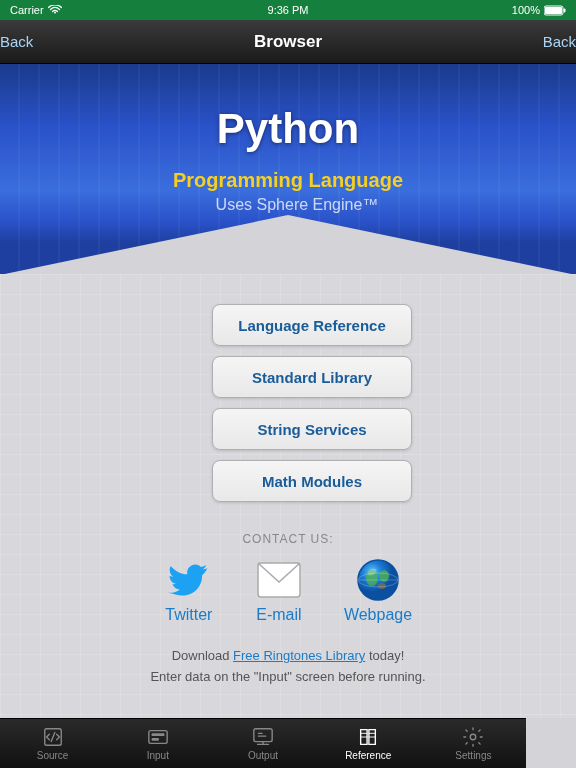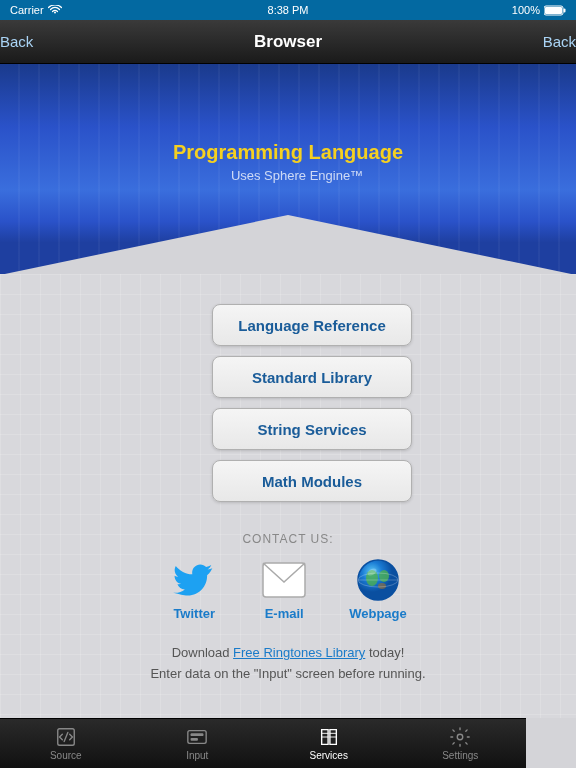--- a/index.html
+++ b/index.html
@@ -10,21 +10,21 @@
       font-family: -apple-system, 'Helvetica Neue', Arial, sans-serif;
       background: #d4d4d8;
       overflow: hidden;
       position: relative;
     }
 
     
     #status-bar {
       width: 576px;
       height: 20px;
-      background: #0369a1;
+      background: #15803d;
       display: flex;
       align-items: center;
       justify-content: space-between;
       padding: 0 10px;
       color: white;
       font-size: 11px;
       font-weight: 500;
     }
 
     #status-bar .left { display: flex; align-items: center; gap: 4px; }
@@ -106,21 +106,21 @@
     #hero-subtitle {
       color: #f5d020;
       font-size: 20px;
       font-weight: bold;
       z-index: 1;
       margin-top: 16px;
     }
 
     #hero-tagline {
       color: rgba(255,255,255,0.75);
-      font-size: 13px;
+      font-size: 16px;
       z-index: 1;
       margin-top: 4px;
       margin-left: 18px;
     }
 
     
     #main-content {
       width: 576px;
       background: #d8d8dc;
       background-image: 
@@ -179,22 +179,22 @@
     .contact-item {
       display: flex;
       flex-direction: column;
       align-items: center;
       gap: 4px;
       cursor: pointer;
     }
 
     .contact-item .label {
       color: #1a7bc9;
-      font-size: 13px;
-      font-weight: 700;
+      font-size: 16px;
+      font-weight: 400;
     }
 
     .contact-icon-wrap {
       width: 50px;
       height: 44px;
       display: flex;
       align-items: center;
       justify-content: center;
     }
 
@@ -257,39 +257,40 @@
 <div id="status-bar">
   <div class="left">
     <span>Carrier</span>
     <svg width="14" height="10" viewBox="0 0 14 10">
       <path d="M7 8.5a1 1 0 1 1 0-2 1 1 0 0 1 0 2z" fill="white"></path>
       <path d="M4.5 6.5C5.2 5.8 6.1 5.3 7 5.3s1.8.5 2.5 1.2" stroke="white" stroke-width="1.2" fill="none" stroke-linecap="round"></path>
       <path d="M2.5 4.5C3.8 3.1 5.3 2.3 7 2.3s3.2.8 4.5 2.2" stroke="white" stroke-width="1.2" fill="none" stroke-linecap="round"></path>
       <path d="M0.5 2.5C2.2 0.8 4.5 0 7 0s4.8.8 6.5 2.5" stroke="white" stroke-width="1.2" fill="none" stroke-linecap="round"></path>
     </svg>
   </div>
-  <div class="center">8:38 PM</div>
+  <div class="center">9:36 PM</div>
   <div class="right">
     <span>100%</span>
     <svg width="22" height="11" viewBox="0 0 22 11">
       <rect x="0" y="1" width="19" height="9" rx="2" ry="2" stroke="white" stroke-width="1" fill="none"></rect>
       <rect x="19.5" y="3.5" width="2" height="4" rx="1" fill="white"></rect>
       <rect x="1" y="2" width="17" height="7" rx="1" fill="white"></rect>
     </svg>
   </div>
 </div>
 
 <div id="nav-bar">
   <span class="nav-btn">Back</span>
   <span class="nav-title">Browser</span>
   <span class="nav-btn">Back</span>
 </div>
 
 <div id="hero">
   <div id="hero-stripes"></div>
+  <h1 id="hero-title">Python</h1>
   <h2 id="hero-subtitle">Programming Language</h2>
   <p id="hero-tagline">Uses Sphere Engine™</p>
 </div>
 
 <div id="main-content">
 
   <div id="menu-buttons">
   <div class="menu-btn">Language Reference</div>
       <div class="menu-btn">Standard Library</div>
       <div class="menu-btn">String Services</div>
@@ -365,27 +366,35 @@
 
   <div class="tab-item">
     <svg class="svg-icon" viewBox="0 0 24 24">
       <rect x="2" y="5" width="20" height="14" rx="2" stroke="#888" stroke-width="1.5" fill="none"></rect>
       <rect x="5" y="8" width="14" height="3" rx="1" fill="#888"></rect>
       <rect x="5" y="13" width="8" height="3" rx="1" fill="#888"></rect>
     </svg>
     <span class="tab-label">Input</span>
   </div>
 
+  <div class="tab-item">
+    <svg class="svg-icon" viewBox="0 0 24 24">
+      <rect x="2" y="3" width="20" height="14" rx="2" stroke="#888" stroke-width="1.5" fill="none"></rect>
+      <path d="M6 20h12M12 17v3" stroke="#888" stroke-width="1.5" stroke-linecap="round"></path>
+      <path d="M7 8h4M7 11h8" stroke="#888" stroke-width="1.5" stroke-linecap="round"></path>
+    </svg>
+    <span class="tab-label">Output</span>
+  </div>
 
   <div class="tab-item active">
     <svg class="svg-icon" viewBox="0 0 24 24">
       <path d="M4 4h7v16H4V4zM13 4h7v16h-7V4z" stroke="#fff" stroke-width="1.5" fill="none"></path>
       <path d="M4 8h7M4 12h7M13 8h7M13 12h7" stroke="#fff" stroke-width="1" stroke-linecap="round"></path>
     </svg>
-    <span class="tab-label" style="color:#fff;">Services</span>
+    <span class="tab-label" style="color:#fff;">Reference</span>
   </div>
 
   <div class="tab-item">
     <svg class="svg-icon" viewBox="0 0 24 24">
       <circle cx="12" cy="12" r="3" stroke="#888" stroke-width="1.5" fill="none"></circle>
       <path d="M12 2v2M12 20v2M4.22 4.22l1.42 1.42M18.36 18.36l1.42 1.42M2 12h2M20 12h2M4.22 19.78l1.42-1.42M18.36 5.64l1.42-1.42" stroke="#888" stroke-width="1.5" stroke-linecap="round"></path>
     </svg>
     <span class="tab-label">Settings</span>
   </div>
 

